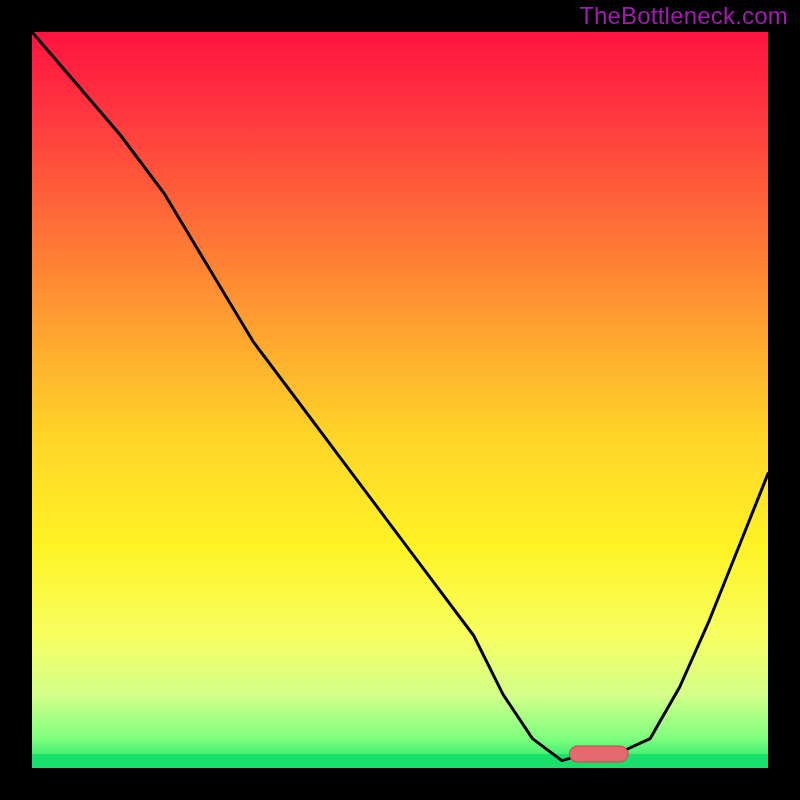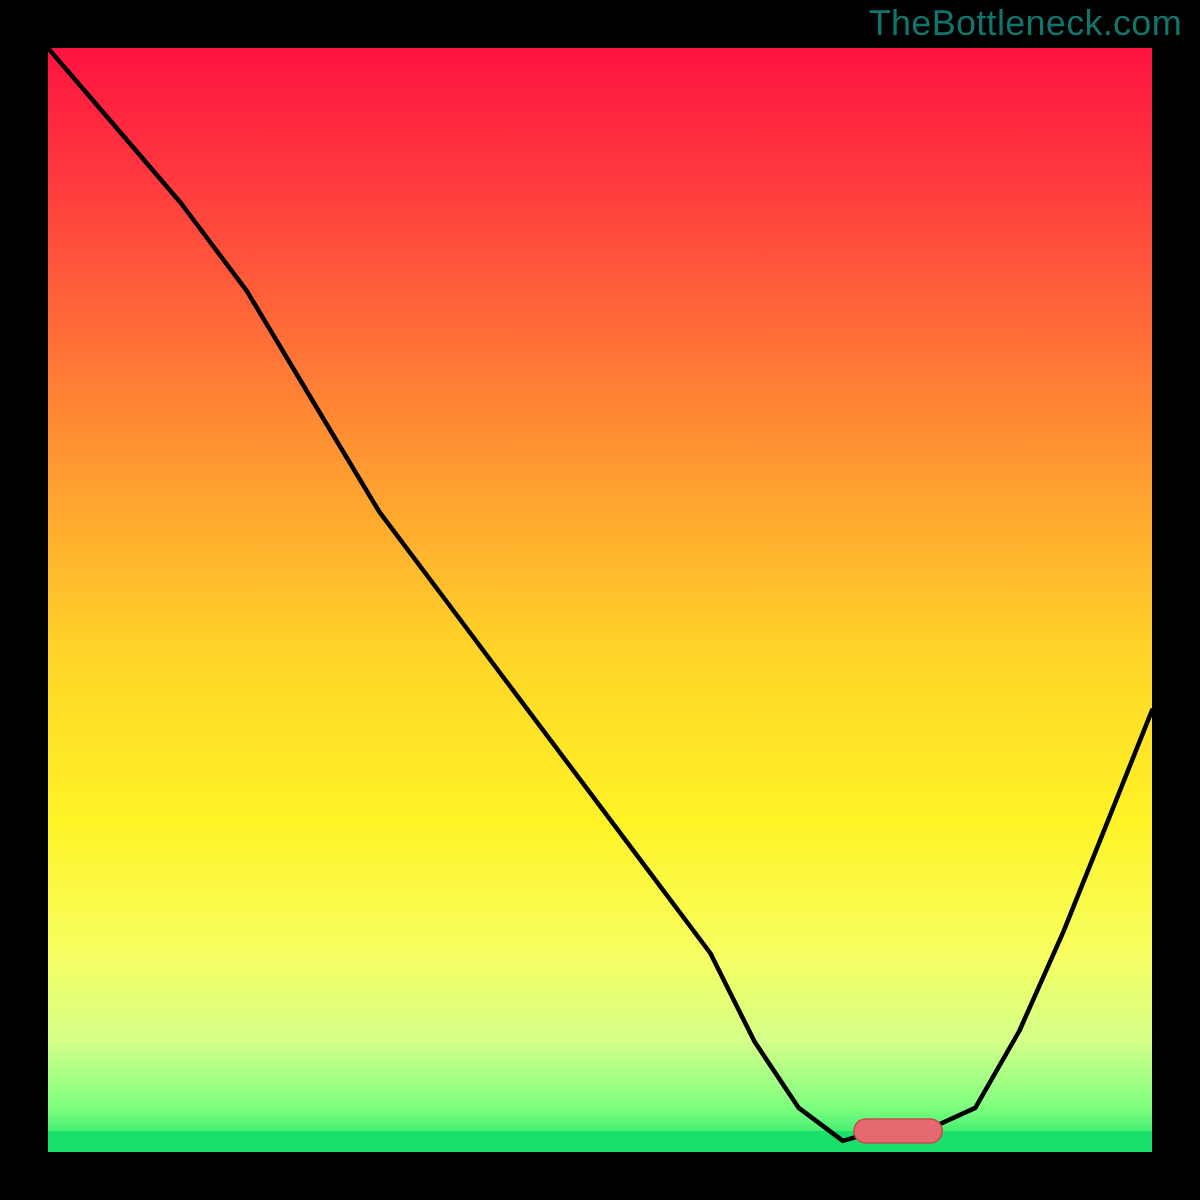--- a/index.html
+++ b/index.html
@@ -13,21 +13,21 @@
   }
   .stage {
     position: relative;
     width: 800px;
     height: 800px;
   }
   .watermark {
     position: absolute;
     top: 2px;
     right: 12px;
-    color: #0f766e;
+    color: #a21caf;
     font-size: 24px;
     font-weight: 400;
     letter-spacing: 0.2px;
     z-index: 10;
   }
   svg.plot {
     position: absolute;
     left: 0;
     top: 0;
     width: 800px;

